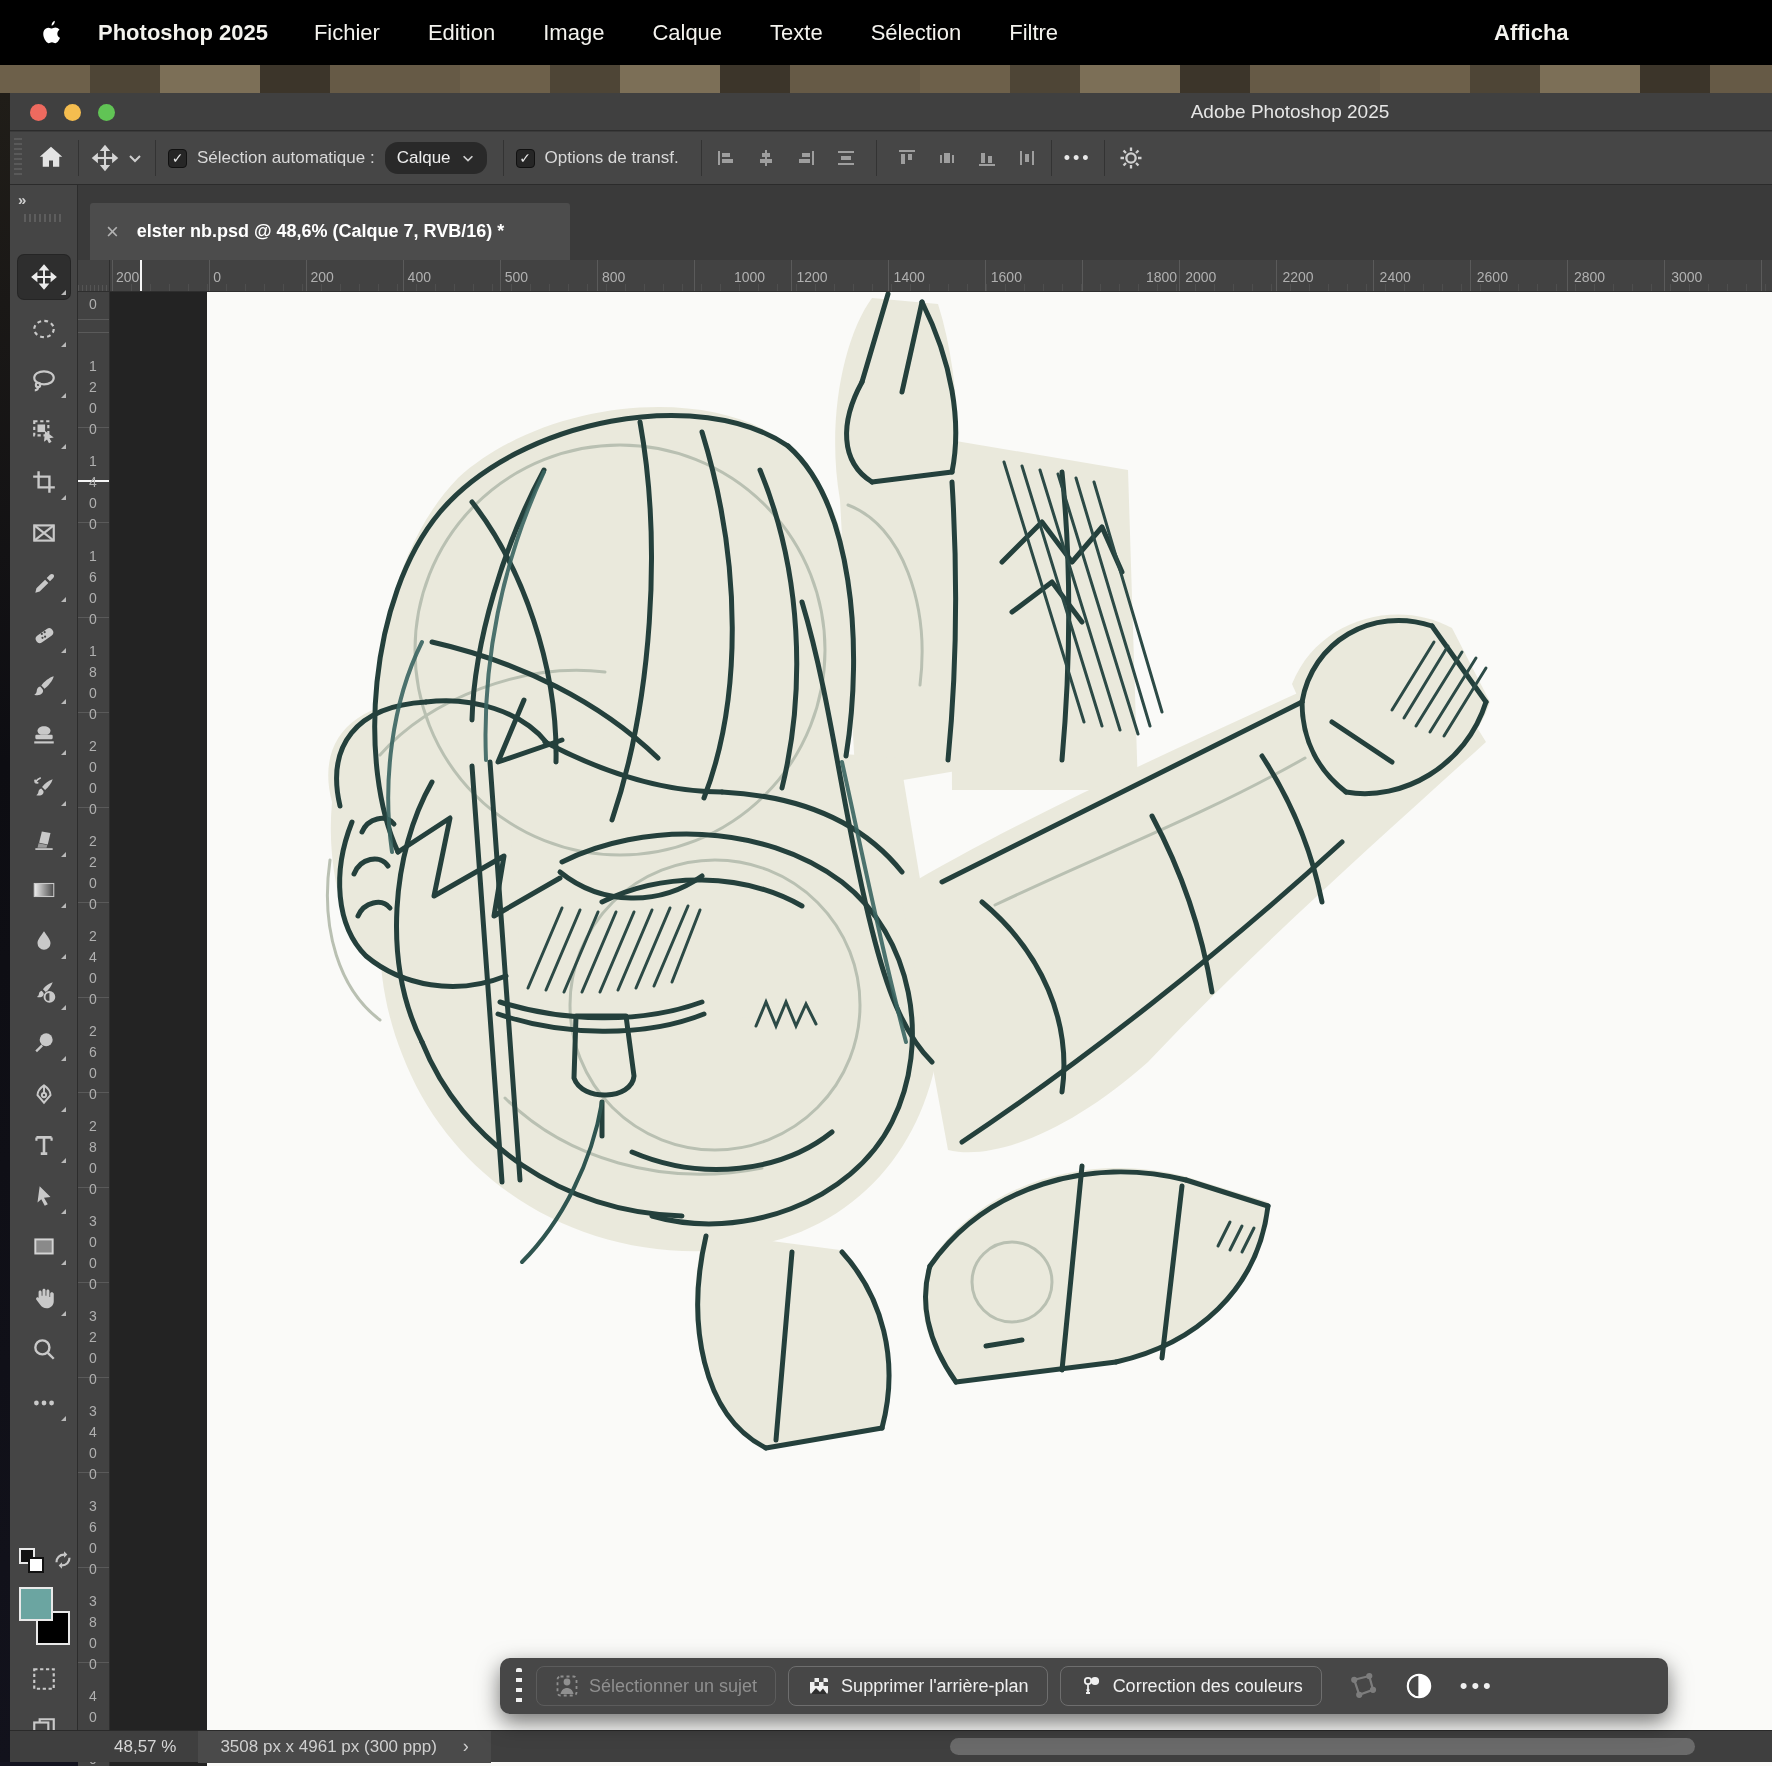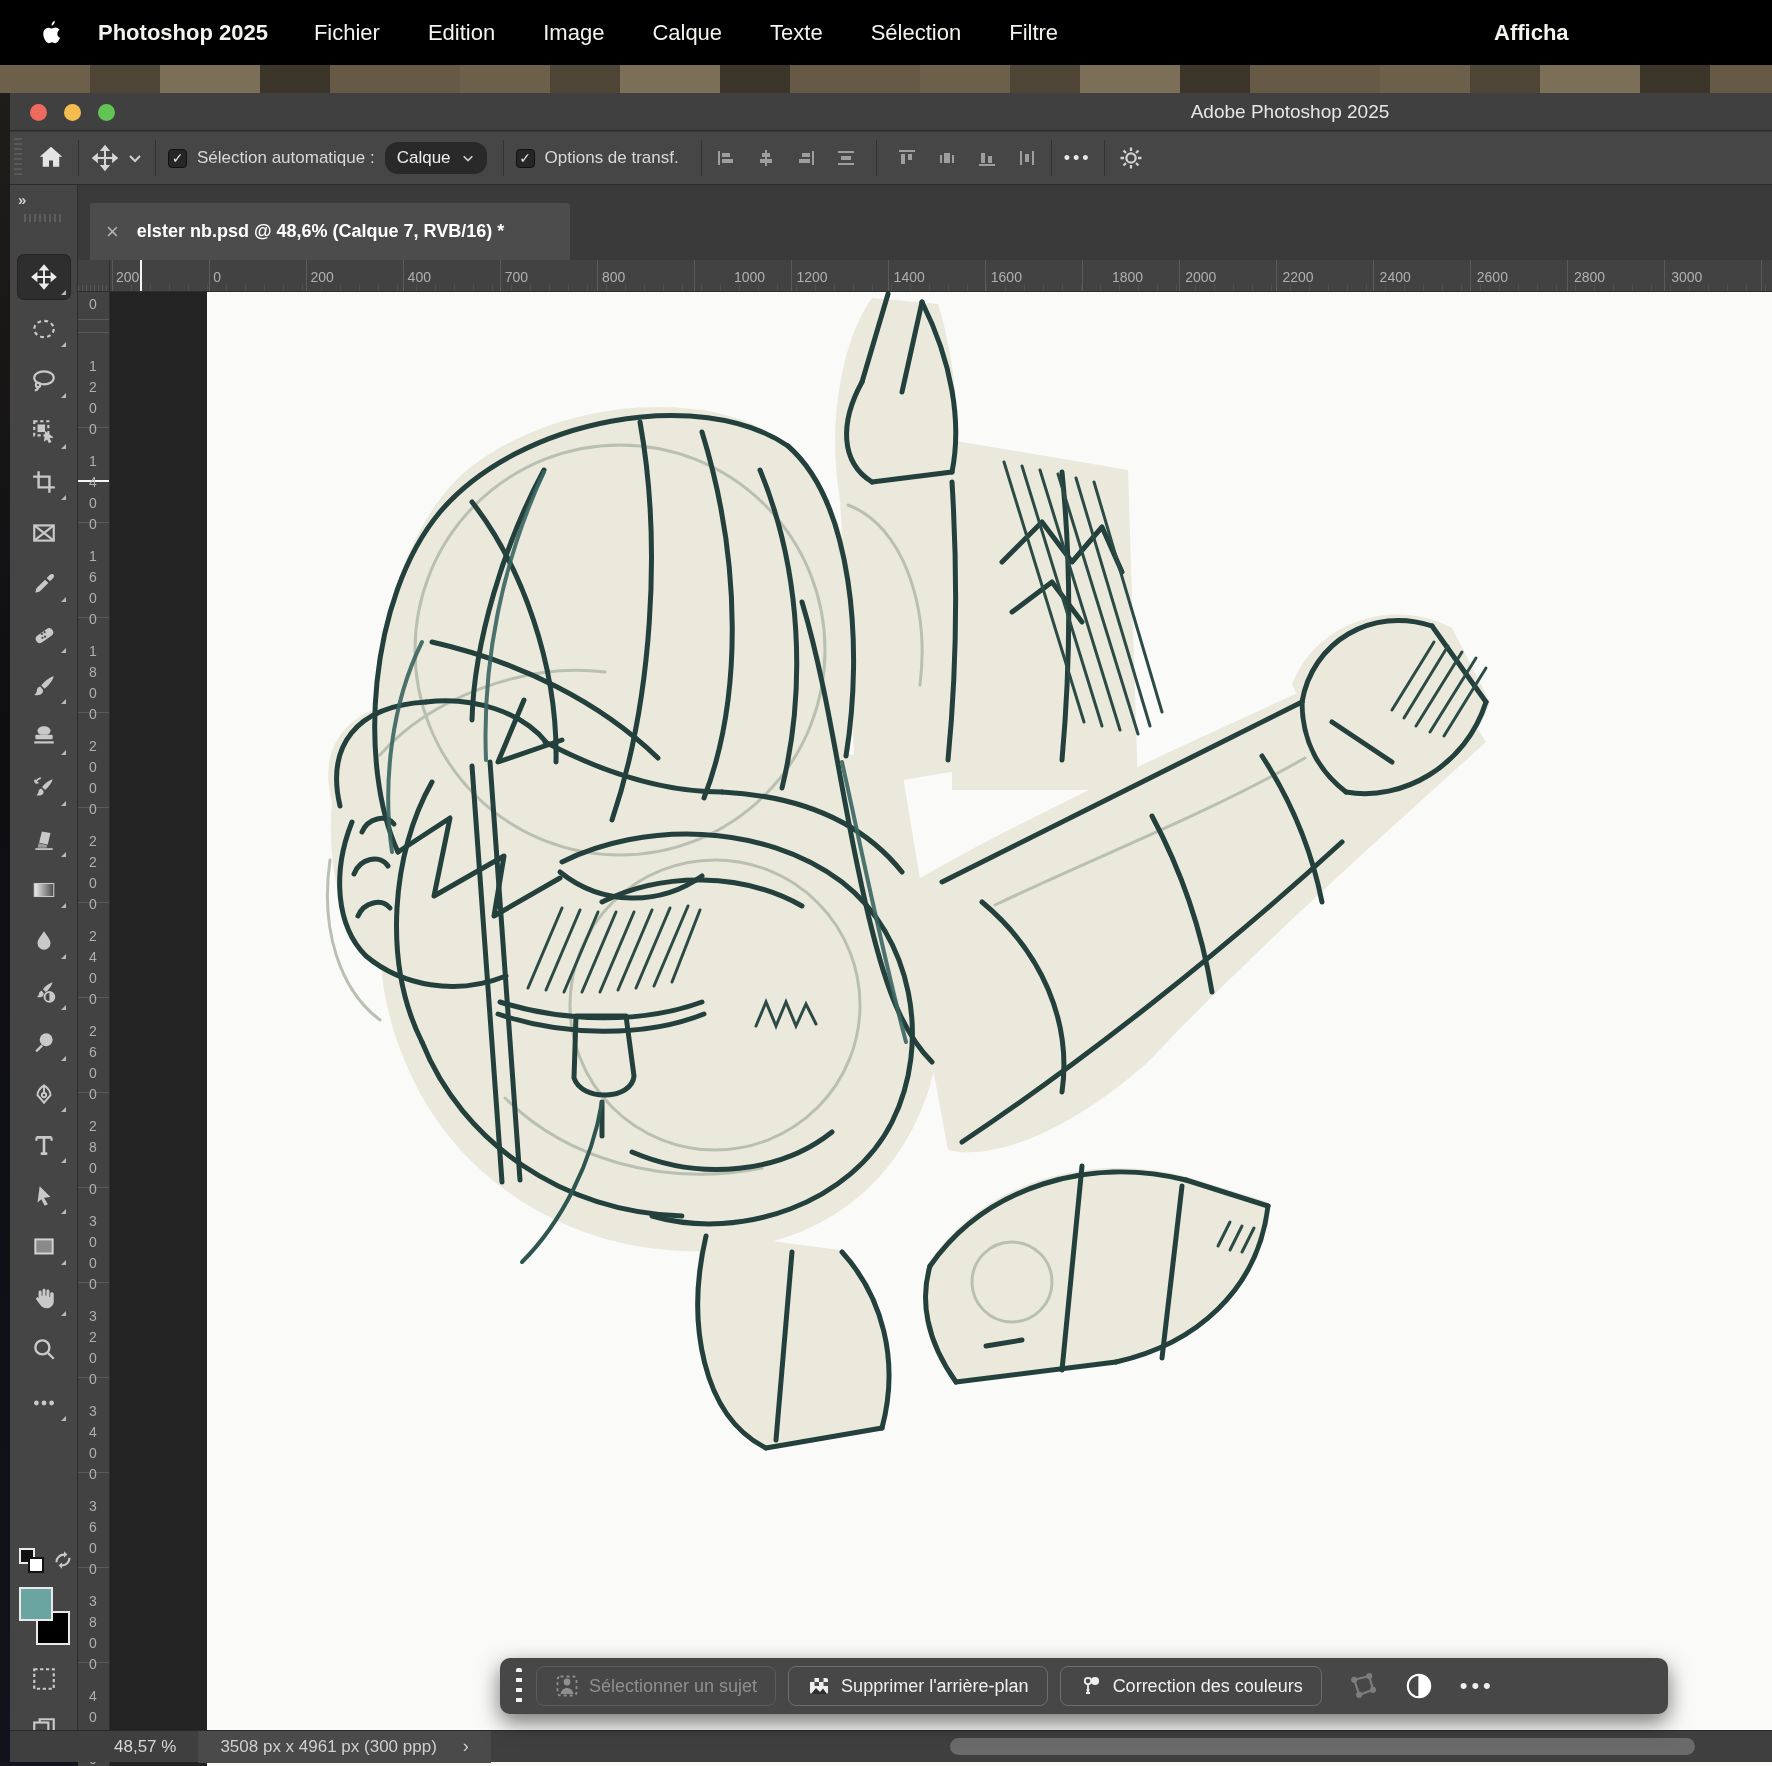--- a/index.html
+++ b/index.html
@@ -467,27 +467,27 @@
     </div>
   </div>
 
   <div class="ruler-corner"></div>
   <div class="hruler" id="hruler">
     <div class="hcursor"></div>
   <span class="hlabel" style="left: 6px;">200</span>
       <span class="hlabel" style="left: 103.2px;">0</span>
       <span class="hlabel" style="left: 200.4px;">200</span>
       <span class="hlabel" style="left: 297.6px;">400</span>
-      <span class="hlabel" style="left: 394.8px;">700</span>
+      <span class="hlabel" style="left: 394.8px;">500</span>
       <span class="hlabel" style="left: 492px;">800</span>
       <span class="hlabel" style="left: 624px;">1000</span>
       <span class="hlabel" style="left: 686.4px;">1200</span>
       <span class="hlabel" style="left: 783.6px;">1400</span>
       <span class="hlabel" style="left: 880.8px;">1600</span>
-      <span class="hlabel" style="left: 1002px;">1800</span>
+      <span class="hlabel" style="left: 1036px;">1800</span>
       <span class="hlabel" style="left: 1075.2px;">2000</span>
       <span class="hlabel" style="left: 1172.4px;">2200</span>
       <span class="hlabel" style="left: 1269.6px;">2400</span>
       <span class="hlabel" style="left: 1366.8px;">2600</span>
       <span class="hlabel" style="left: 1464px;">2800</span>
       <span class="hlabel" style="left: 1561.2px;">3000</span>
     </div>
   <div class="vruler" id="vruler">
     <div class="vcursor"></div>
   <div class="vlabel" style="top: 2px;">0</div>

